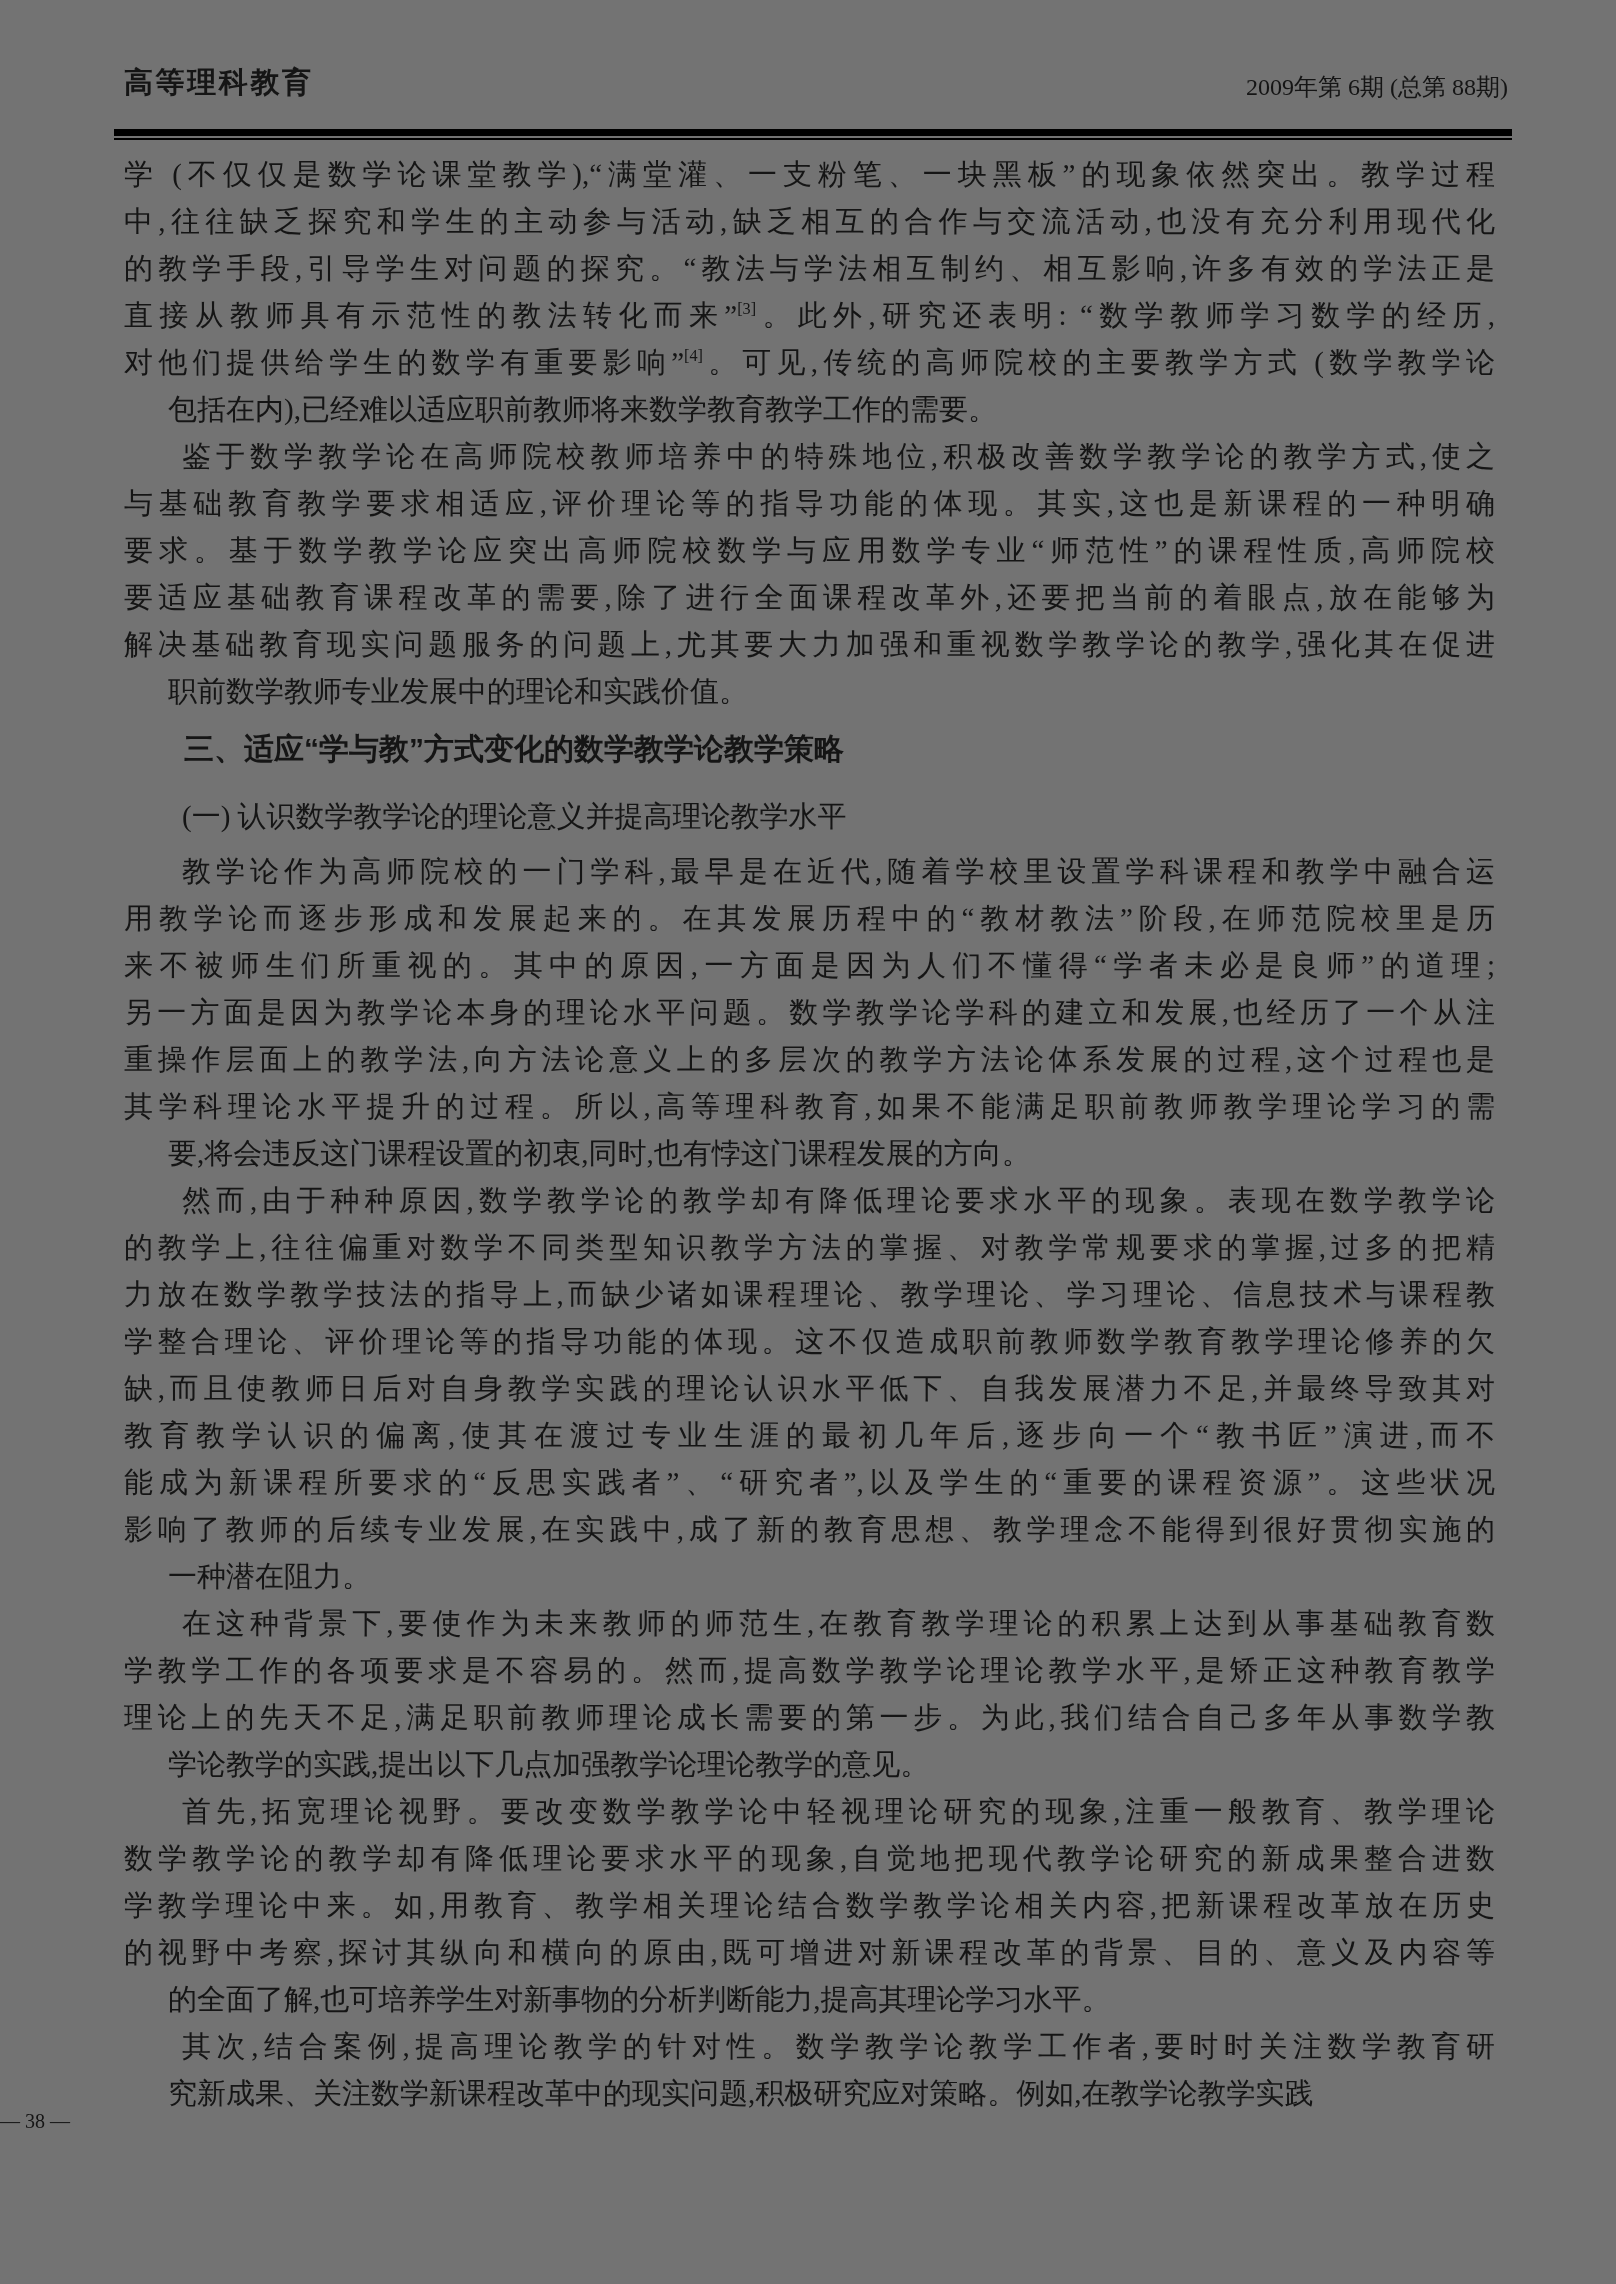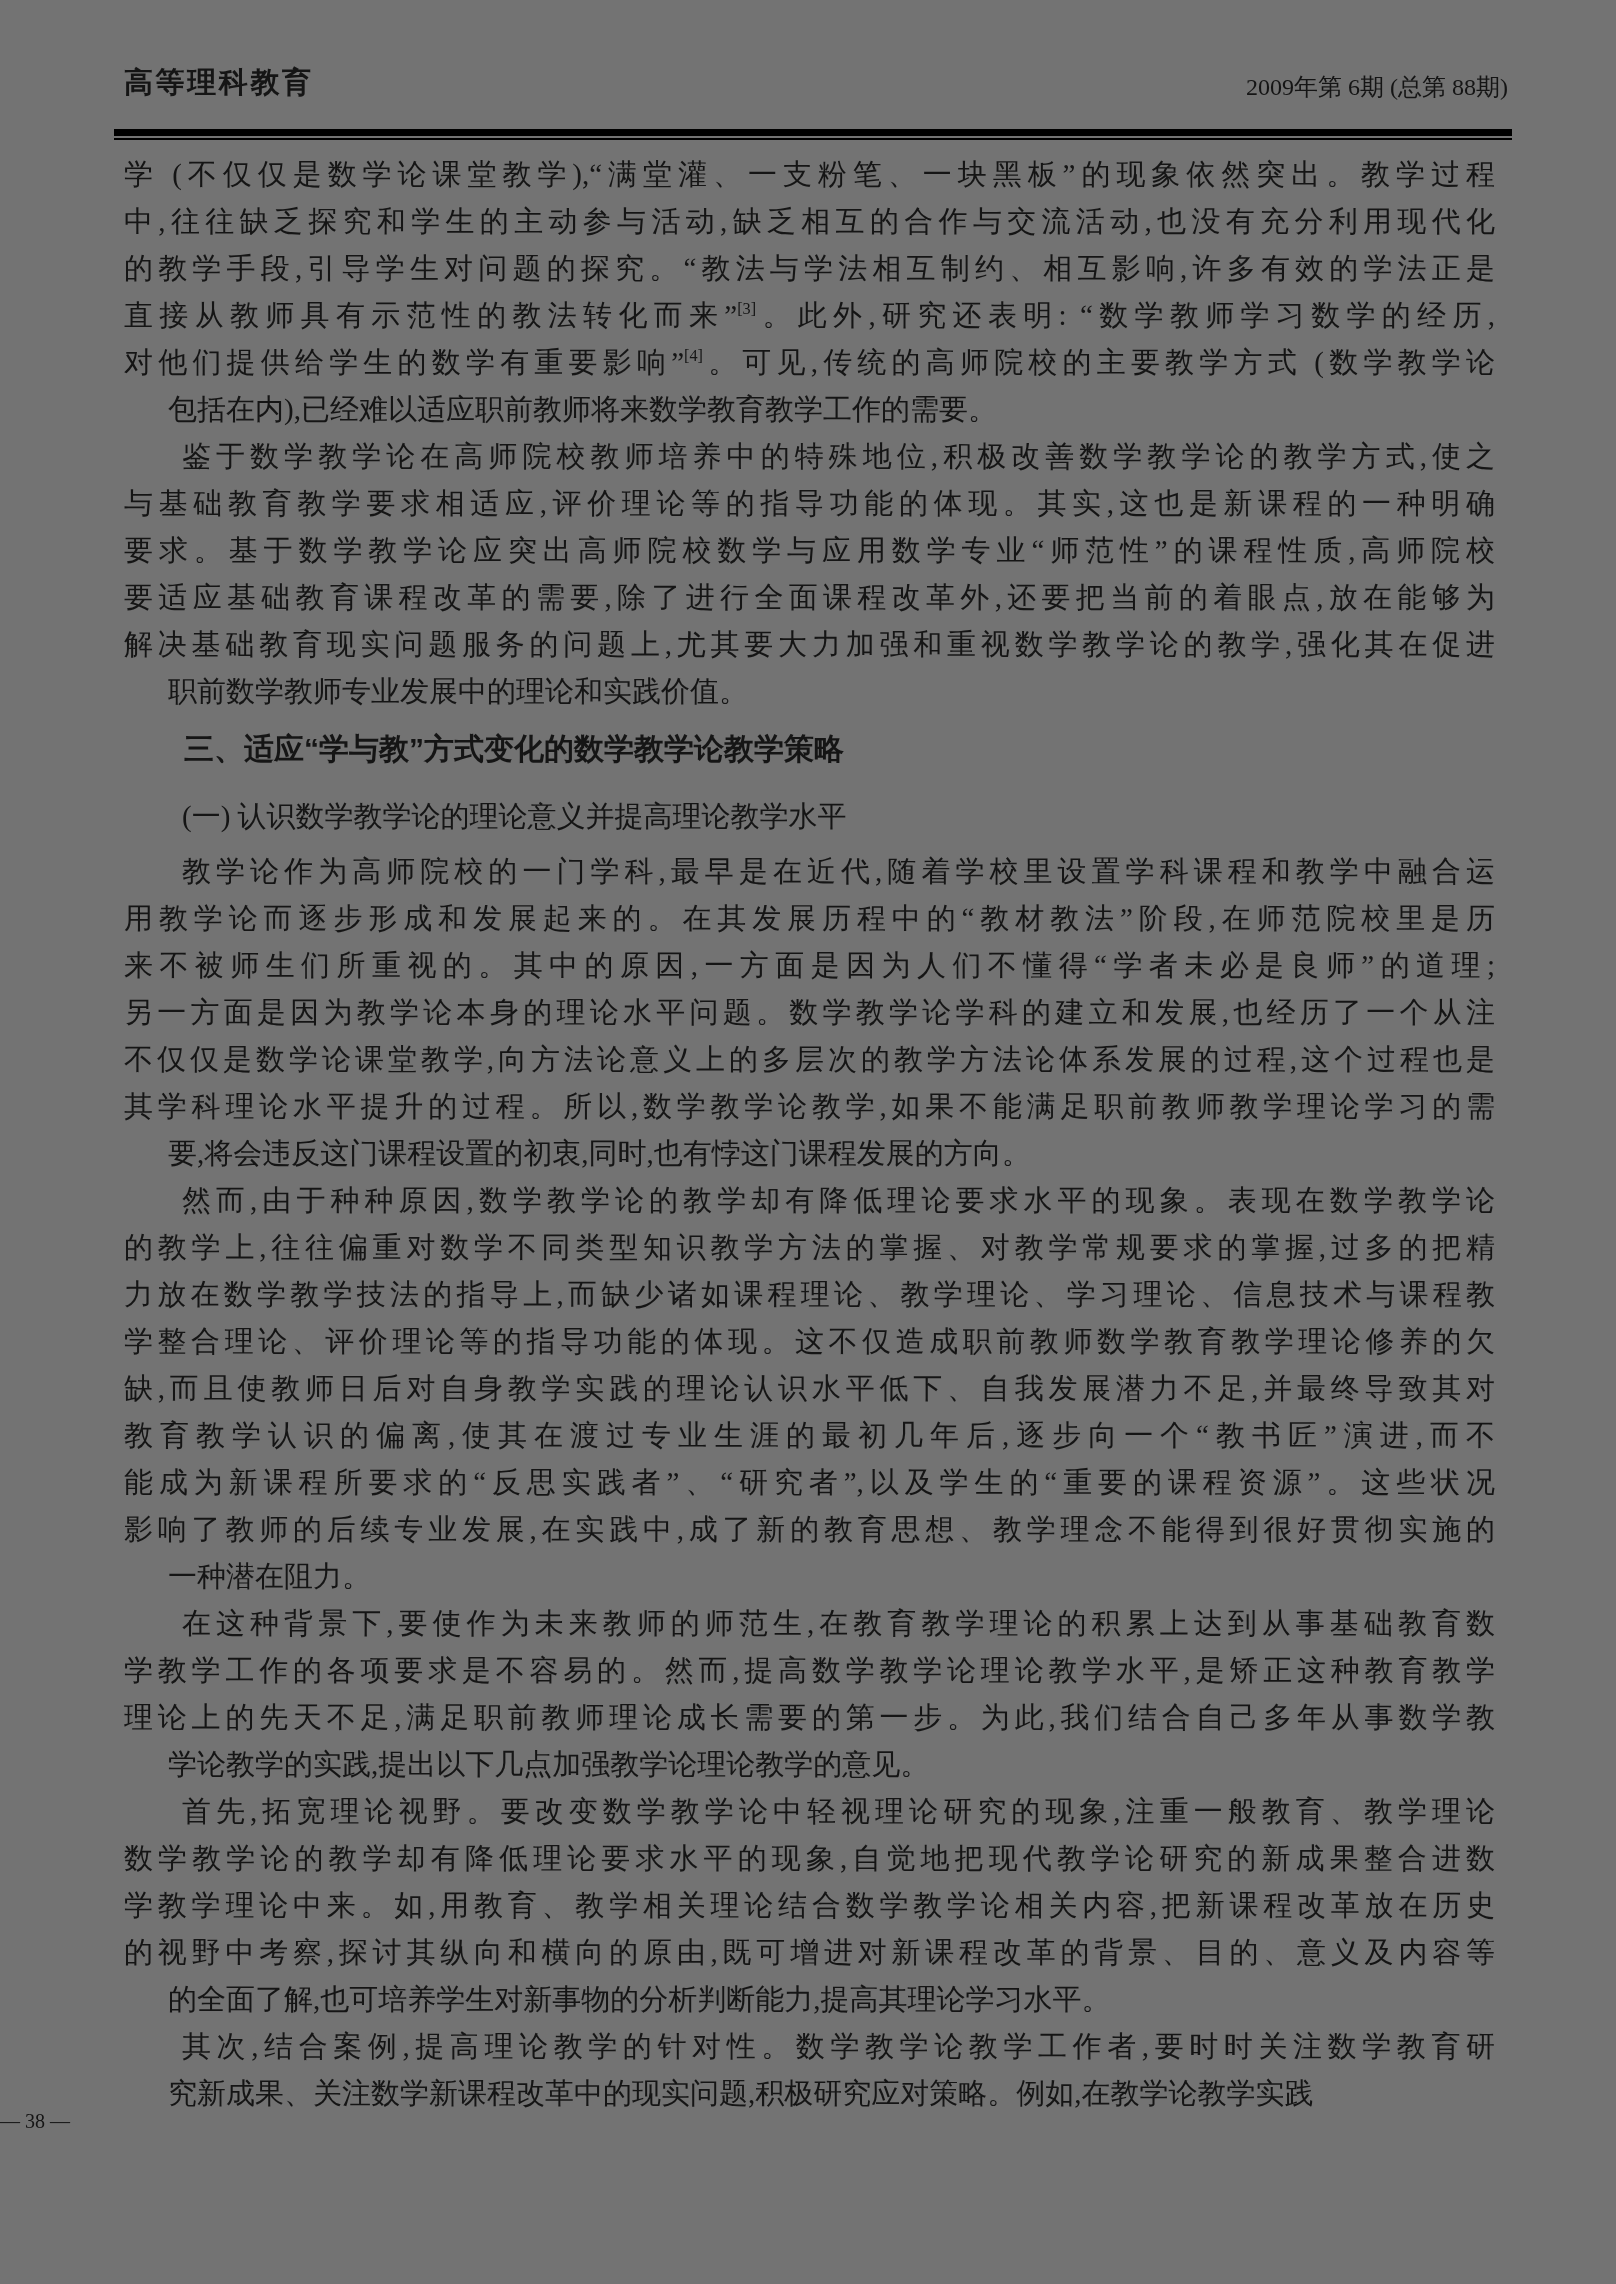--- a/index.html
+++ b/index.html
@@ -76,22 +76,22 @@
       <div class="line">要求。基于数学教学论应突出高师院校数学与应用数学专业“师范性”的课程性质,高师院校</div>
       <div class="line">要适应基础教育课程改革的需要,除了进行全面课程改革外,还要把当前的着眼点,放在能够为</div>
       <div class="line">解决基础教育现实问题服务的问题上,尤其要大力加强和重视数学教学论的教学,强化其在促进</div>
       <div class="line end">职前数学教师专业发展中的理论和实践价值。</div>
       <div class="h1">三、适应“学与教”方式变化的数学教学论教学策略</div>
       <div class="h2">(一) 认识数学教学论的理论意义并提高理论教学水平</div>
       <div class="line indent">教学论作为高师院校的一门学科,最早是在近代,随着学校里设置学科课程和教学中融合运</div>
       <div class="line">用教学论而逐步形成和发展起来的。在其发展历程中的“教材教法”阶段,在师范院校里是历</div>
       <div class="line">来不被师生们所重视的。其中的原因,一方面是因为人们不懂得“学者未必是良师”的道理;</div>
       <div class="line">另一方面是因为教学论本身的理论水平问题。数学教学论学科的建立和发展,也经历了一个从注</div>
-      <div class="line">不仅仅是数学论课堂教学,向方法论意义上的多层次的教学方法论体系发展的过程,这个过程也是</div>
-      <div class="line">其学科理论水平提升的过程。所以,数学教学论教学,如果不能满足职前教师教学理论学习的需</div>
+      <div class="line">重操作层面上的教学法,向方法论意义上的多层次的教学方法论体系发展的过程,这个过程也是</div>
+      <div class="line">其学科理论水平提升的过程。所以,高等理科教育,如果不能满足职前教师教学理论学习的需</div>
       <div class="line end">要,将会违反这门课程设置的初衷,同时,也有悖这门课程发展的方向。</div>
       <div class="line indent">然而,由于种种原因,数学教学论的教学却有降低理论要求水平的现象。表现在数学教学论</div>
       <div class="line">的教学上,往往偏重对数学不同类型知识教学方法的掌握、对教学常规要求的掌握,过多的把精</div>
       <div class="line">力放在数学教学技法的指导上,而缺少诸如课程理论、教学理论、学习理论、信息技术与课程教</div>
       <div class="line">学整合理论、评价理论等的指导功能的体现。这不仅造成职前教师数学教育教学理论修养的欠</div>
       <div class="line">缺,而且使教师日后对自身教学实践的理论认识水平低下、自我发展潜力不足,并最终导致其对</div>
       <div class="line">教育教学认识的偏离,使其在渡过专业生涯的最初几年后,逐步向一个“教书匠”演进,而不</div>
       <div class="line">能成为新课程所要求的“反思实践者”、“研究者”,以及学生的“重要的课程资源”。这些状况</div>
       <div class="line">影响了教师的后续专业发展,在实践中,成了新的教育思想、教学理念不能得到很好贯彻实施的</div>
       <div class="line end">一种潜在阻力。</div>

